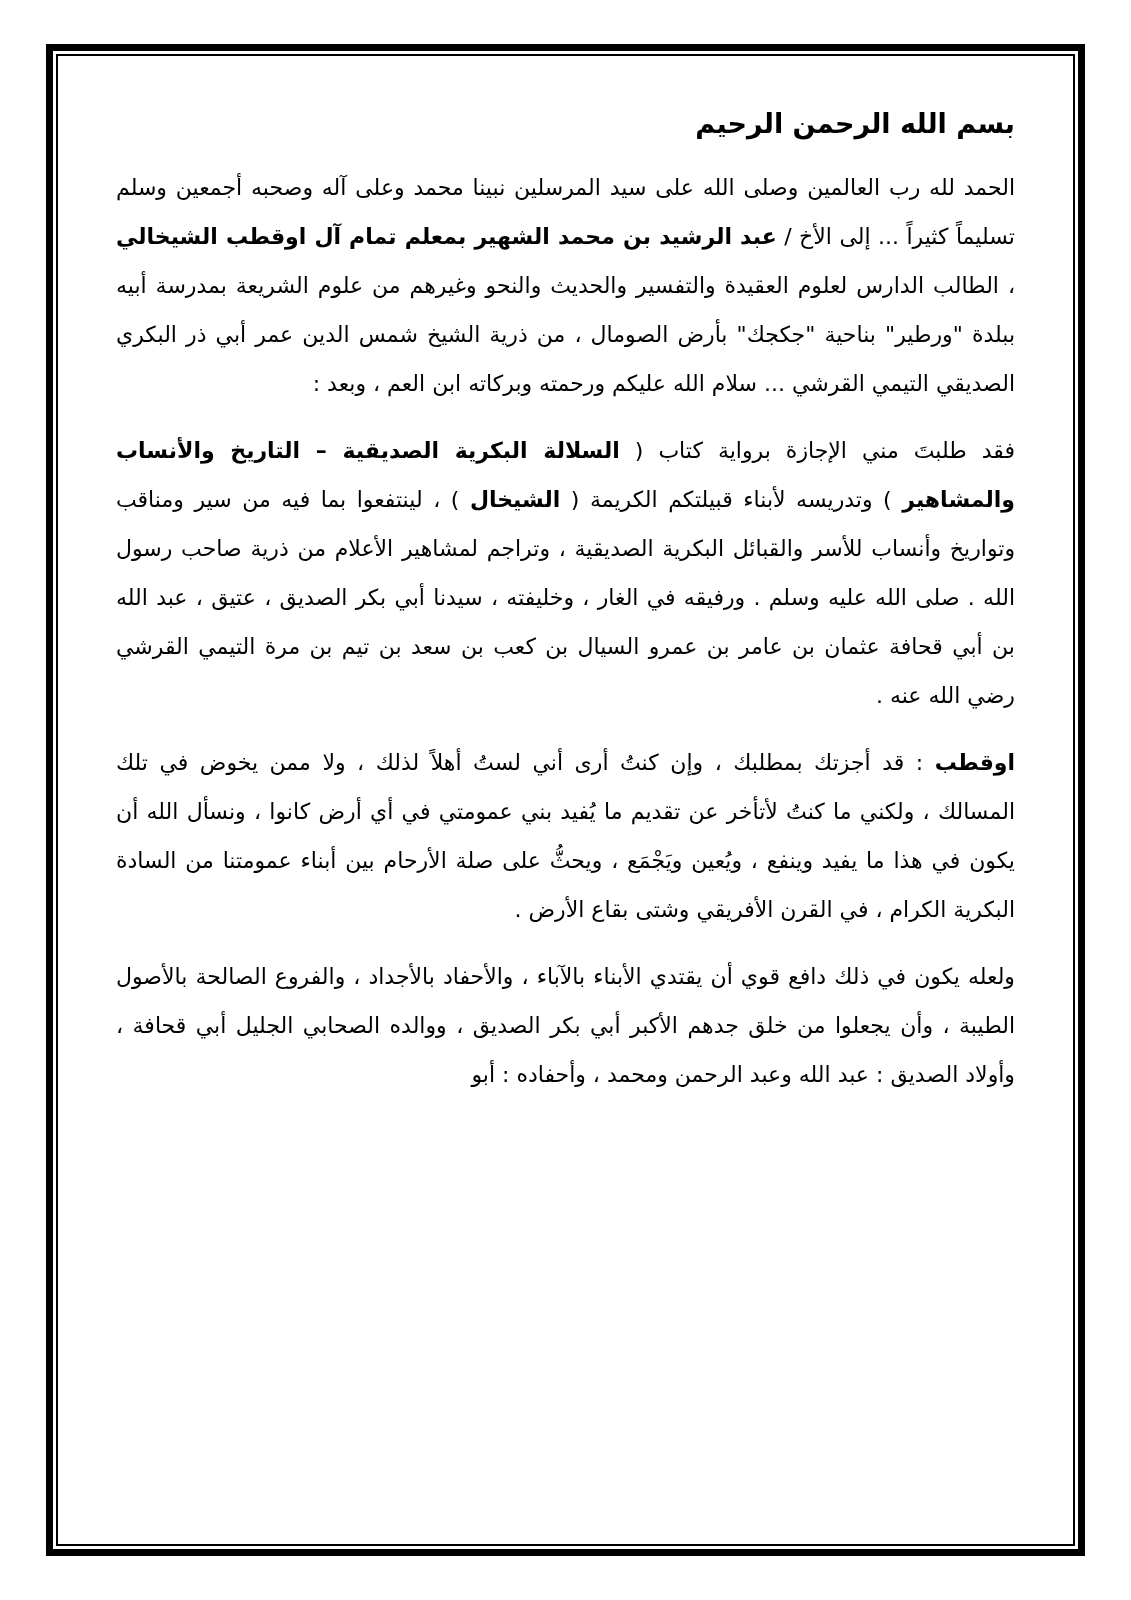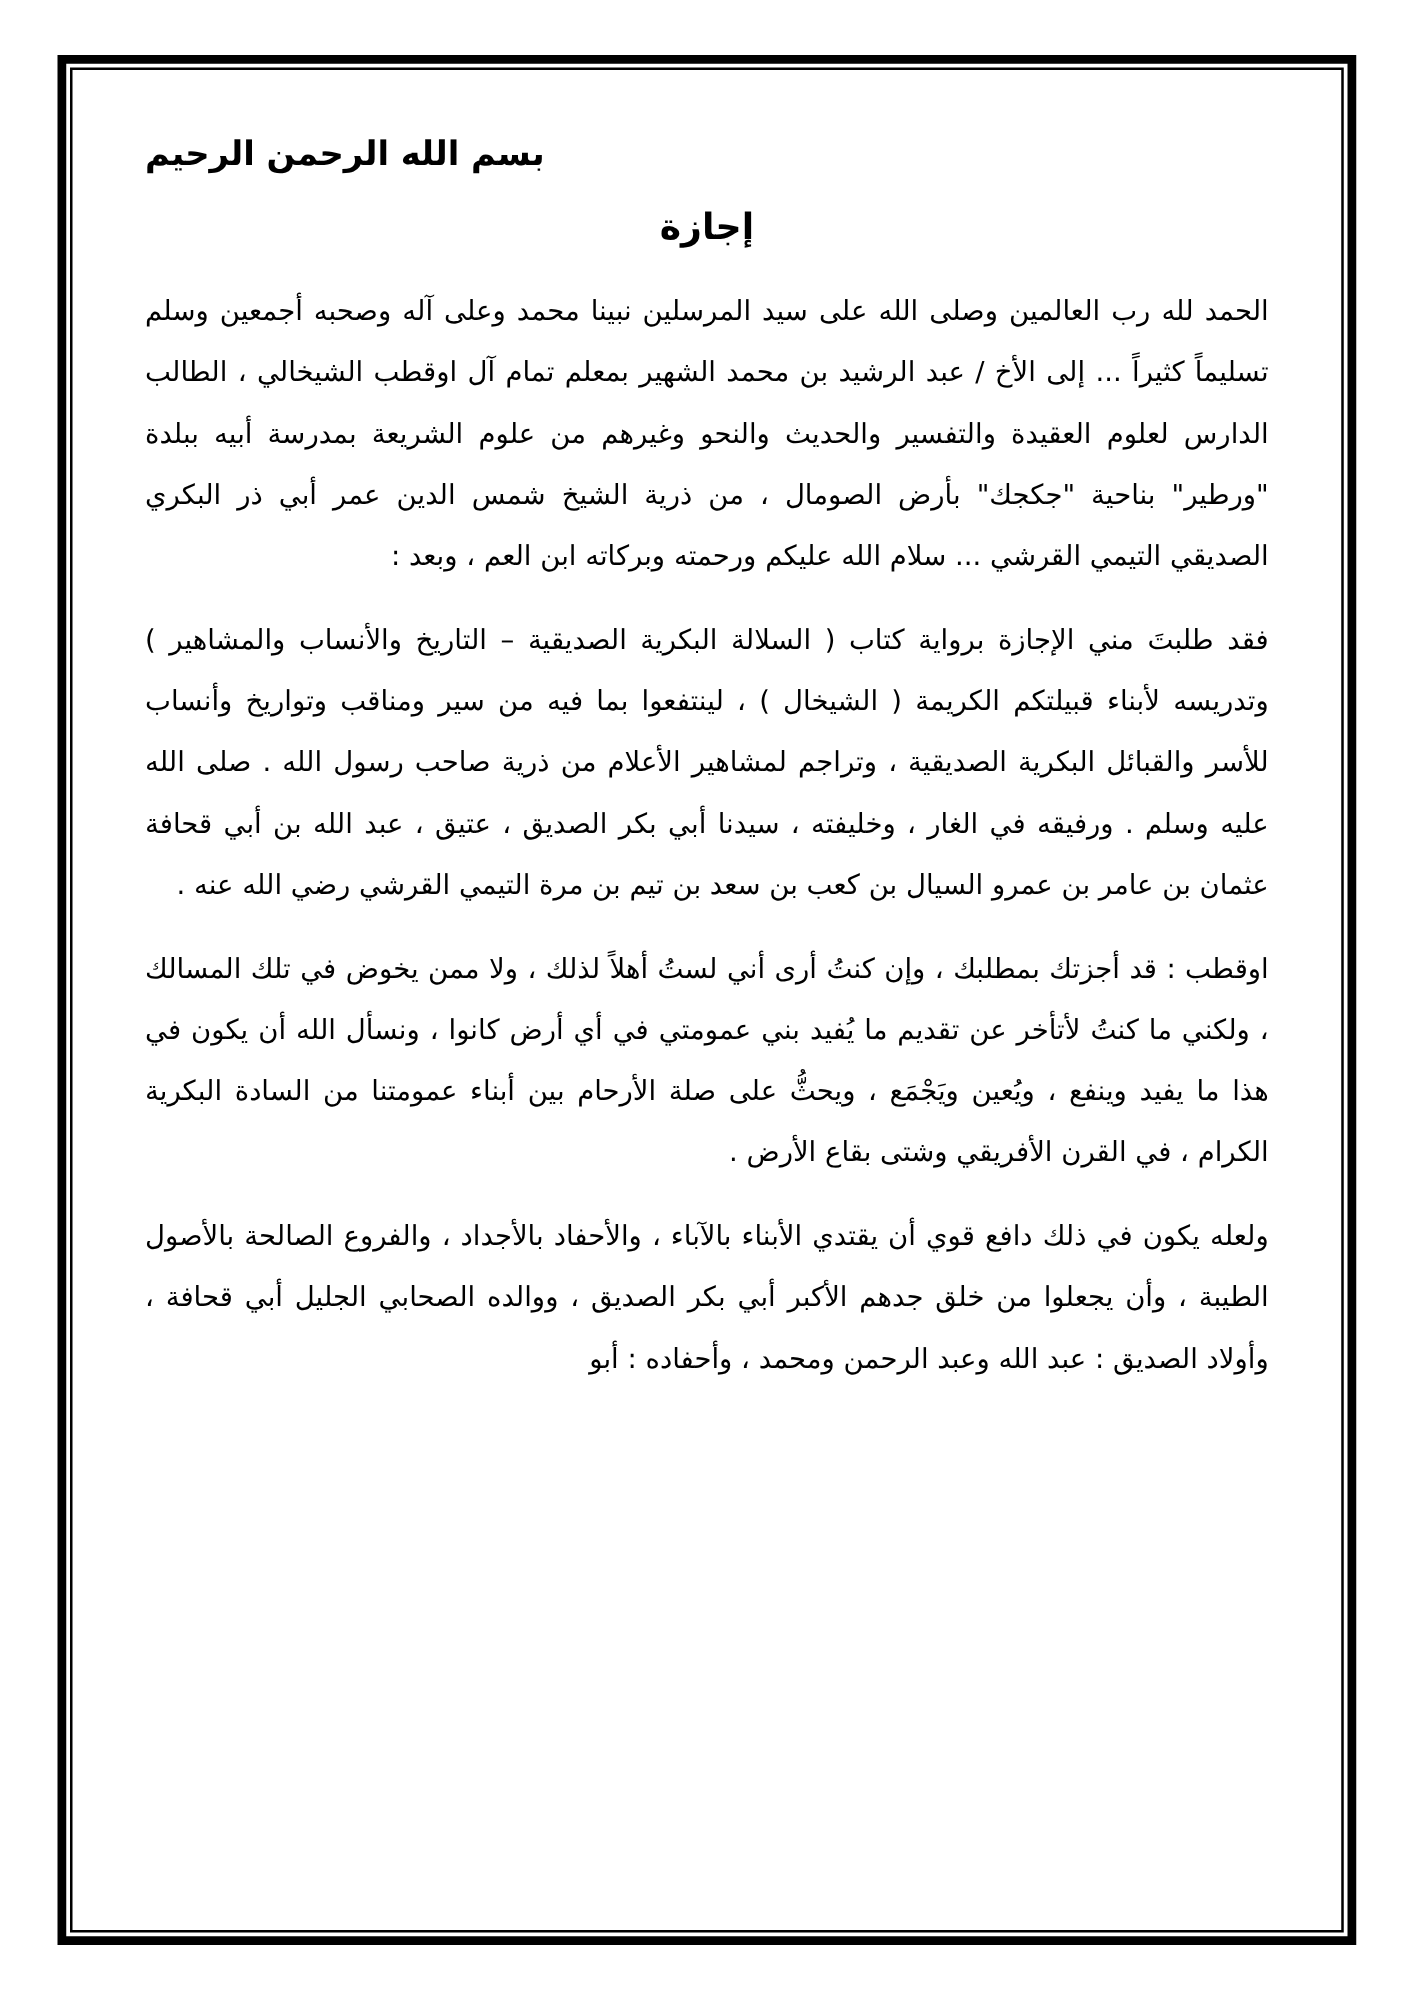--- a/index.html
+++ b/index.html
@@ -24,53 +24,52 @@
     height: 100%;
     border: 2px solid #000000;
     padding: 42px 58px 30px 58px;
     overflow: hidden;
   }
   .content {
     direction: rtl;
     unicode-bidi: embed;
   }
   h1.basmala {
-    text-align: left;
+    text-align: right;
     font-size: 27px;
     font-weight: bold;
     margin: 8px 0 22px 0;
     line-height: 1.3;
   }
   h2.doc-title {
     text-align: center;
     font-size: 29px;
     font-weight: bold;
     margin: 0 0 24px 0;
     line-height: 1.3;
   }
   p.para {
     font-size: 22px;
     line-height: 49px;
     text-align: justify;
     text-justify: inter-word;
     margin: 0 0 18px 0;
   }
-  .b { font-weight: normal; }
+  .b { font-weight: bold; }
 </style>
 </head>
 <body>
 
 <div class="page">
   <div class="frame-outer">
     <div class="frame-inner">
       <div class="content">
 
         <h1 class="basmala">بسم الله الرحمن الرحيم</h1>
 
-        <h2 class="doc-title">إجازة</h2>
 
         <p class="para"><span>الحمد لله رب العالمين وصلى الله على سيد المرسلين نبينا محمد وعلى آله وصحبه أجمعين وسلم تسليماً كثيراً ... إلى الأخ / </span><span class="b">عبد الرشيد بن محمد الشهير بمعلم تمام آل اوقطب الشيخالي</span><span> ، الطالب الدارس لعلوم العقيدة والتفسير والحديث والنحو وغيرهم من علوم الشريعة بمدرسة أبيه ببلدة "ورطير" بناحية "جكجك" بأرض الصومال ، من ذرية الشيخ شمس الدين عمر أبي ذر البكري الصديقي التيمي القرشي ... سلام الله عليكم ورحمته وبركاته ابن العم ، وبعد :</span></p>
 
         <p class="para"><span>فقد طلبتَ مني الإجازة برواية كتاب ( </span><span class="b">السلالة البكرية الصديقية – التاريخ والأنساب والمشاهير</span><span> ) وتدريسه لأبناء قبيلتكم الكريمة ( </span><span class="b">الشيخال</span><span> ) ، لينتفعوا بما فيه من سير ومناقب وتواريخ وأنساب للأسر والقبائل البكرية الصديقية ، وتراجم لمشاهير الأعلام من ذرية صاحب رسول الله . صلى الله عليه وسلم . ورفيقه في الغار ، وخليفته ، سيدنا أبي بكر الصديق ، عتيق ، عبد الله بن أبي قحافة عثمان بن عامر بن عمرو السيال بن كعب بن سعد بن تيم بن مرة التيمي القرشي رضي الله عنه .</span></p>
 
         <p class="para"><span class="b">اوقطب</span><span> : قد أجزتك بمطلبك ، وإن كنتُ أرى أني لستُ أهلاً لذلك ، ولا ممن يخوض في تلك المسالك ، ولكني ما كنتُ لأتأخر عن تقديم ما يُفيد بني عمومتي في أي أرض كانوا ، ونسأل الله أن يكون في هذا ما يفيد وينفع ، ويُعين ويَجْمَع ، ويحثُّ على صلة الأرحام بين أبناء عمومتنا من السادة البكرية الكرام ، في القرن الأفريقي وشتى بقاع الأرض .</span></p>
 
         <p class="para"><span>ولعله يكون في ذلك دافع قوي أن يقتدي الأبناء بالآباء ، والأحفاد بالأجداد ، والفروع الصالحة بالأصول الطيبة ، وأن يجعلوا من خلق جدهم الأكبر أبي بكر الصديق ، ووالده الصحابي الجليل أبي قحافة ، وأولاد الصديق : عبد الله وعبد الرحمن ومحمد ، وأحفاده : أبو</span></p>
 
       </div>

